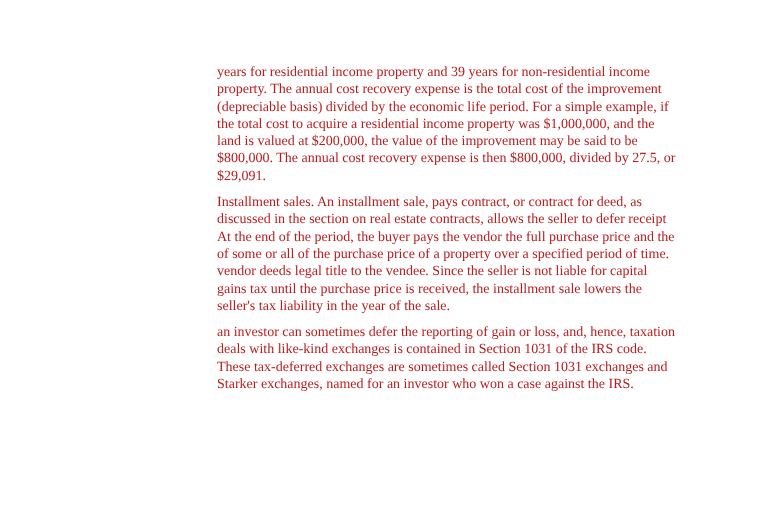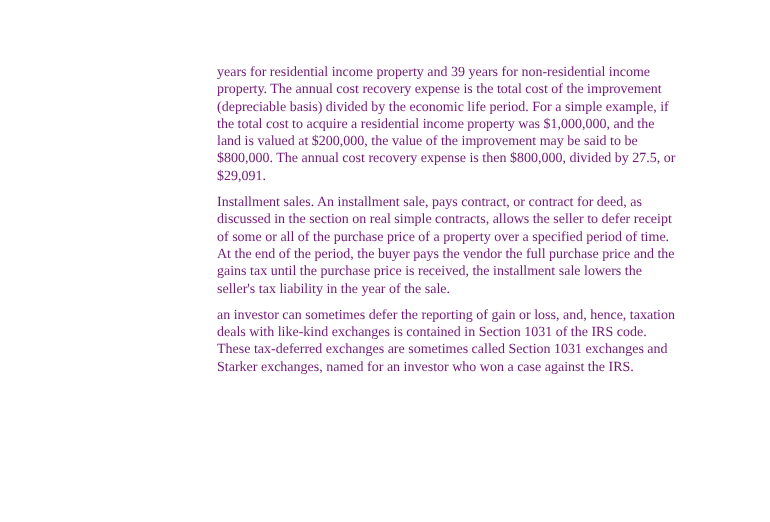--- a/index.html
+++ b/index.html
@@ -43,35 +43,36 @@
     font-weight: normal;
   }
   .seg.bold {
     font-weight: normal;
   }
 </style>
 </head>
 <body style="background: rgb(255, 255, 255);">
 
 <div class="document-page">
-  <div class="doc-text" style="color: #701a75;">
+  <div class="doc-text" style="color: #b91c1c;">
       <div class="para">
         <div class="line"><span class="seg">years for residential income property and 39 years for non-residential income</span></div>
         <div class="line"><span class="seg">property. The annual cost recovery expense is the total cost of the improvement</span></div>
         <div class="line"><span class="seg">(depreciable basis) divided by the economic life period. For a simple example, if</span></div>
         <div class="line"><span class="seg">the total cost to acquire a residential income property was $1,000,000, and the</span></div>
         <div class="line"><span class="seg">land is valued at $200,000, the value of the improvement may be said to be</span></div>
         <div class="line"><span class="seg">$800,000. The annual cost recovery expense is then $800,000, divided by 27.5, or</span></div>
         <div class="line"><span class="seg">$29,091.</span></div>
       </div>
       <div class="para">
         <div class="line"><span class="seg bold">Installment sales.</span><span class="seg"> An installment sale, pays contract, or contract for deed, as</span></div>
-        <div class="line"><span class="seg">discussed in the section on real simple contracts, allows the seller to defer receipt</span></div>
+        <div class="line"><span class="seg">discussed in the section on real estate contracts, allows the seller to defer receipt</span></div>
+        <div class="line"><span class="seg">At the end of the period, the buyer pays the vendor the full purchase price and the</span></div>
         <div class="line"><span class="seg">of some or all of the purchase price of a property over a specified period of time.</span></div>
-        <div class="line"><span class="seg">At the end of the period, the buyer pays the vendor the full purchase price and the</span></div>
+        <div class="line"><span class="seg">vendor deeds legal title to the vendee. Since the seller is not liable for capital</span></div>
         <div class="line"><span class="seg">gains tax until the purchase price is received, the installment sale lowers the</span></div>
         <div class="line"><span class="seg">seller's tax liability in the year of the sale.</span></div>
       </div>
       <div class="para">
         <div class="line"><span class="seg">an investor can sometimes defer the reporting of gain or loss, and, hence, taxation</span></div>
         <div class="line"><span class="seg">deals with like-kind exchanges is contained in Section 1031 of the IRS code.</span></div>
         <div class="line"><span class="seg">These tax-deferred exchanges are sometimes called </span><span class="seg bold">Section 1031 exchanges</span><span class="seg"> and</span></div>
         <div class="line"><span class="seg bold">Starker exchanges</span><span class="seg">, named for an investor who won a case against the IRS.</span></div>
       </div>
     </div>

